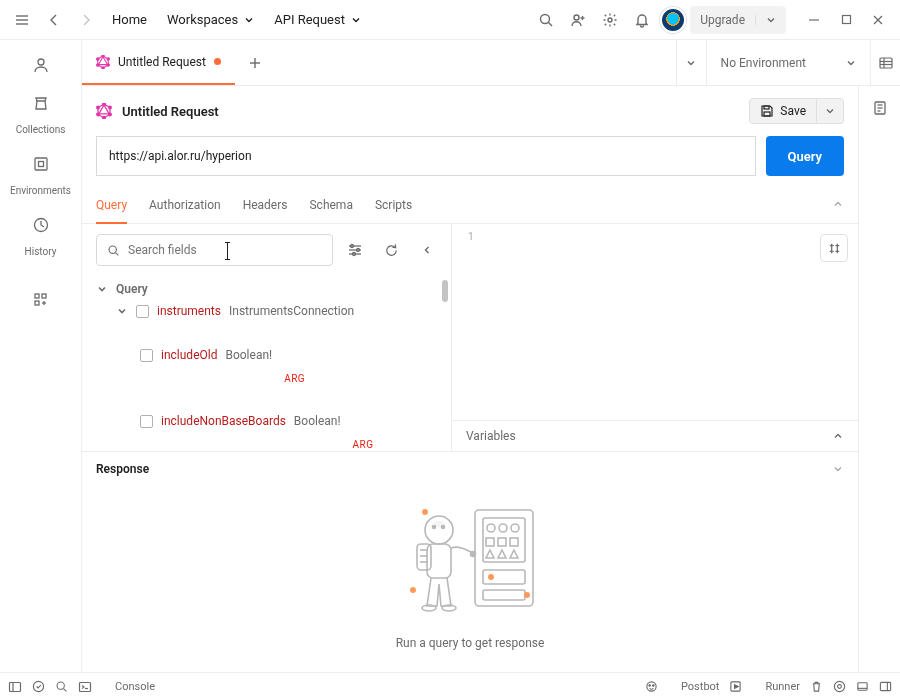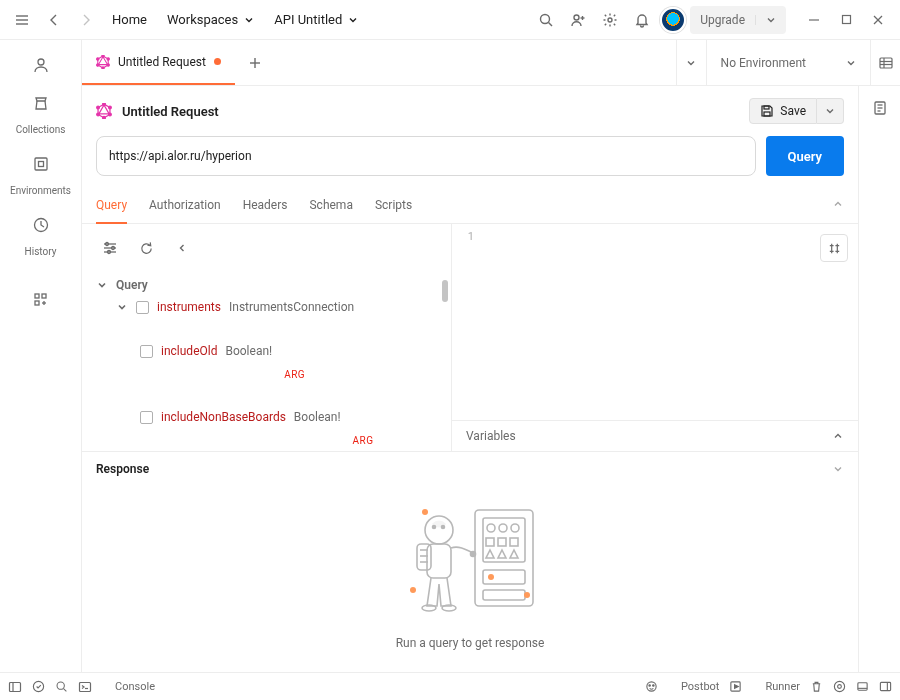--- a/index.html
+++ b/index.html
@@ -36,21 +36,21 @@
 
 .reqhead { display:flex; align-items:center; padding:12px 14px; gap:10px; }
 .reqhead .gql { color:#e535ab; }
 .reqtitle { font-weight:600; font-size:13px; }
 .reqhead .sep { flex:1; }
 .save-wrap { display:flex; }
 .save-btn { display:flex;align-items:center;gap:6px;background:#f2f2f2;border:1px solid #e0e0e0;border-radius:4px 0 0 4px;padding:5px 10px;font-size:12px;color:#212121;}
 .save-caret { background:#f2f2f2;border:1px solid #e0e0e0;border-left:none;border-radius:0 4px 4px 0;padding:5px 8px;display:flex;align-items:center;color:#6b6b6b;}
 
 .urlrow { display:flex; gap:10px; padding:0 14px 14px; }
-.url-input { flex:1; border:1px solid #d9d9d9; border-radius:8px; padding:10px 12px; font-size:12px; color:#212121; outline:none; height:40px;}
+.url-input { flex:1; border:1px solid #d9d9d9; border-radius:0; padding:10px 12px; font-size:12px; color:#212121; outline:none; height:40px;}
 .query-btn { background:#097bed;color:#fff;border:none;border-radius:4px;padding:0 22px;font-size:13px;font-weight:600;height:40px;}
 
 .subtabs { display:flex;gap:22px;padding:0 14px; border-bottom:1px solid #ededed; font-size:12px; color:#6b6b6b; position:relative;}
 .subtab { padding:8px 0 10px; }
 .subtab.active { color:#ff6c37; border-bottom:2px solid #ff6c37; margin-bottom:-1px;}
 .subtabs .sep{flex:1;}
 .collapse-ic{color:#a8a8a8; padding:8px 0 10px;}
 
 .panes { flex:1; display:flex; min-height:0;}
 .pane-left { width:370px; border-right:1px solid #ededed; display:flex;flex-direction:column; position:relative;}
@@ -114,21 +114,21 @@
   <div class="tb-link">
       <span>Home</span>
     </div>
   <div class="tb-link">
       <span>Workspaces</span>
       <svg width="10" height="10" viewBox="0 0 10 10" fill="none" stroke="currentColor" stroke-width="1.4">
         <polyline points="2,3.5 5,6.5 8,3.5"></polyline>
       </svg>
     </div>
   <div class="tb-link">
-      <span>API Untitled</span>
+      <span>API Request</span>
       <svg width="10" height="10" viewBox="0 0 10 10" fill="none" stroke="currentColor" stroke-width="1.4">
         <polyline points="2,3.5 5,6.5 8,3.5"></polyline>
       </svg>
     </div>
   <div class="tb-sep"></div>
   <div class="tb-btn">
       <svg width="16" height="16" viewBox="0 0 16 16" fill="none" stroke="currentColor" stroke-width="1.4">
         <circle cx="7" cy="7" r="4.5"></circle>
         <line x1="10.5" y1="10.5" x2="14" y2="14"></line>
       </svg>
@@ -331,20 +331,30 @@
           <div class="collapse-ic">
               <svg width="12" height="12" viewBox="0 0 12 12" fill="none" stroke="currentColor" stroke-width="1.4">
                 <polyline points="3,7.5 6,4.5 9,7.5"></polyline>
               </svg>
             </div>
         </div>
 
         <div class="panes">
           <div class="pane-left">
             <div class="pl-tools">
+              <div class="pl-search">
+                <span class="ic">
+                    <svg width="13" height="13" viewBox="0 0 16 16" fill="none" stroke="currentColor" stroke-width="1.4">
+                      <circle cx="7" cy="7" r="4.5"></circle>
+                      <line x1="10.5" y1="10.5" x2="14" y2="14"></line>
+                    </svg>
+                  </span>
+                <input placeholder="Search fields" style="">
+                <span class="text-cursor"></span>
+              </div>
               <div class="pl-ic">
                   <svg width="16" height="16" viewBox="0 0 16 16" fill="none" stroke="currentColor" stroke-width="1.3">
                     <line x1="2" y1="4" x2="14" y2="4"></line>
                     <circle cx="5" cy="4" r="1.5"></circle>
                     <line x1="2" y1="8" x2="14" y2="8"></line>
                     <circle cx="11" cy="8" r="1.5"></circle>
                     <line x1="2" y1="12" x2="14" y2="12"></line>
                     <circle cx="7" cy="12" r="1.5"></circle>
                   </svg>
                 </div>

